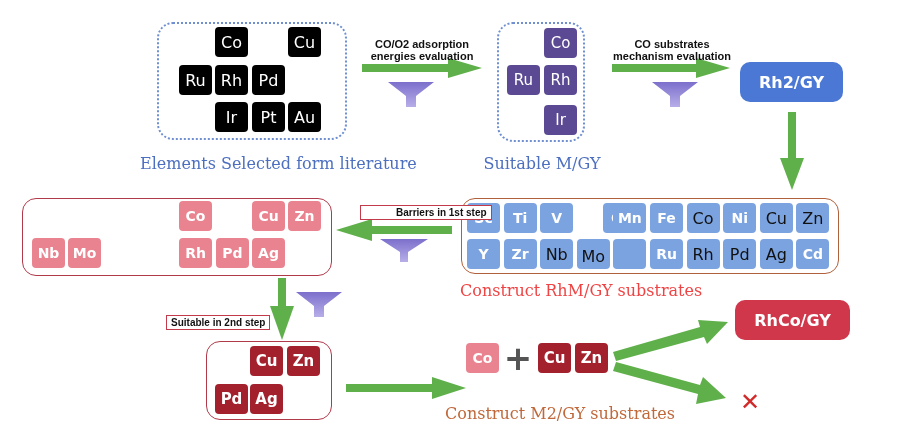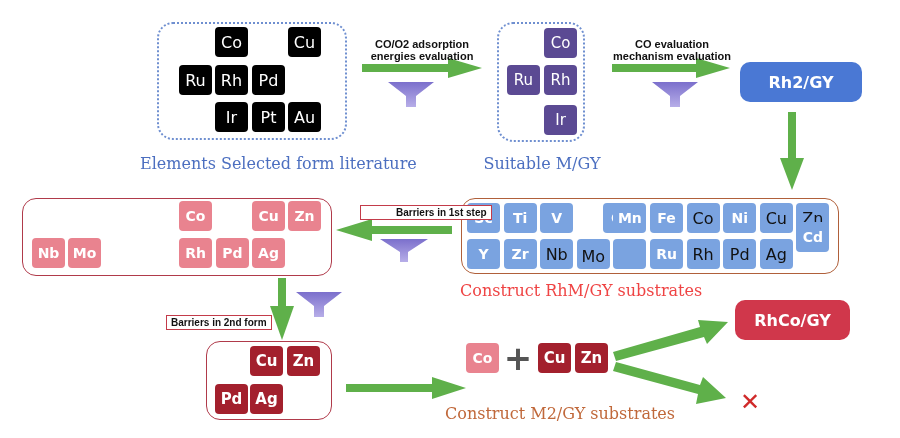--- a/index.html
+++ b/index.html
@@ -99,25 +99,25 @@
 </div>
 
 <div class="dashbox" style="left:497px;top:22px;width:88px;height:120px;"></div>
 <div class="cell purple" style="left:544px;top:28px;">Co</div>
 <div class="cell purple" style="left:507px;top:65px;">Ru</div>
 <div class="cell purple" style="left:544px;top:65px;">Rh</div>
 <div class="cell purple" style="left:544px;top:105px;">Ir</div>
 <div class="caption" style="left:480px;top:154px;width:124px;color:#4c6fc0;">Suitable M/GY</div>
 
 <div class="steplabel" style="left:610px;top:38px;width:124px;">
-  <div>CO evaluation</div>
+  <div>CO substrates</div>
   <div>mechanism evaluation</div>
 </div>
 
-<div class="result" style="left:740px;top:62px;width:122px;height:40px;background:#4a78d4;">Rh2/GY</div>
+<div class="result" style="left:740px;top:62px;width:103px;height:40px;background:#4a78d4;">Rh2/GY</div>
 
 <div class="solidbox" style="left:461px;top:198px;width:378px;height:76px;border:1.5px solid #b0603a;"></div>
 <div id="stage3-grid">
     <div class="cell blue w" style="left: 467px; top: 203px;">Sc</div>
     <div class="cell blue w" style="left: 503.6px; top: 203px;">Ti</div>
     <div class="cell blue w" style="left: 540.2px; top: 203px;">V</div>
     <div class="cell blue w" style="left: 603px; top: 203px;">Cr</div>
     <div class="cell blue w" style="left: 613.4px; top: 203px; text-align: center;">Mn</div>
     <div class="cell blue w" style="left: 650px; top: 203px;">Fe</div>
     <div class="cell blue k" style="left: 686.6px; top: 203px;">Co</div>
@@ -126,37 +126,37 @@
     <div class="cell blue k" style="left: 796.4px; top: 203px;">Zn</div>
     <div class="cell blue w" style="left: 467px; top: 239px;">Y</div>
     <div class="cell blue w" style="left: 503.6px; top: 239px;">Zr</div>
     <div class="cell blue k" style="left: 540.2px; top: 239px;">Nb</div>
     <div class="cell blue k" style="left: 576.8px; top: 239px; align-items: flex-end; padding-bottom: 3px;">Mo</div>
     <div class="cell blue k" style="left: 613.4px; top: 239px;"></div>
     <div class="cell blue w" style="left: 650px; top: 239px;">Ru</div>
     <div class="cell blue k" style="left: 686.6px; top: 239px;">Rh</div>
     <div class="cell blue k" style="left: 723.2px; top: 239px;">Pd</div>
     <div class="cell blue k" style="left: 759.8px; top: 239px;">Ag</div>
-    <div class="cell blue w" style="left: 796.4px; top: 222px;">Cd</div>
+    <div class="cell blue w" style="left: 796.4px; top: 239px;">Cd</div>
   </div>
 <div class="caption" style="left:460px;top:281px;width:200px;color:#ef4444;">Construct RhM/GY substrates</div>
 
 <div class="tag" style="left:360px;top:205px;padding-left:35px;">Barriers in 1st step</div>
 
 <div class="solidbox" style="left:22px;top:198px;width:310px;height:78px;border:1.5px solid #b03a4a;"></div>
 <div class="cell pink" style="left:179px;top:201px;">Co</div>
 <div class="cell pink" style="left:252px;top:201px;">Cu</div>
 <div class="cell pink" style="left:288px;top:201px;">Zn</div>
 <div class="cell pink" style="left:32px;top:238px;">Nb</div>
 <div class="cell pink" style="left:68px;top:238px;">Mo</div>
 <div class="cell pink" style="left:179px;top:238px;">Rh</div>
 <div class="cell pink" style="left:216px;top:238px;">Pd</div>
 <div class="cell pink" style="left:252px;top:238px;">Ag</div>
 
-<div class="tag" style="left:166px;top:315px;">Barriers in 2nd form</div>
+<div class="tag" style="left:166px;top:315px;">Suitable in 2nd step</div>
 
 <div class="solidbox" style="left:206px;top:341px;width:126px;height:79px;border:1.5px solid #b03a4a;"></div>
 <div class="cell crimson" style="left:250px;top:346px;">Cu</div>
 <div class="cell crimson" style="left:287px;top:346px;">Zn</div>
 <div class="cell crimson" style="left:215px;top:384px;">Pd</div>
 <div class="cell crimson" style="left:250px;top:384px;">Ag</div>
 
 <div class="cell pink" style="left:466px;top:343px;">Co</div>
 <div class="abs" style="left:502px;top:336px;width:32px;height:44px;font-size:34px;color:#555;font-weight:bold;text-align:center;line-height:44px;font-family:'DejaVu Sans',sans-serif;">+</div>
 <div class="cell crimson" style="left:538px;top:343px;">Cu</div>

